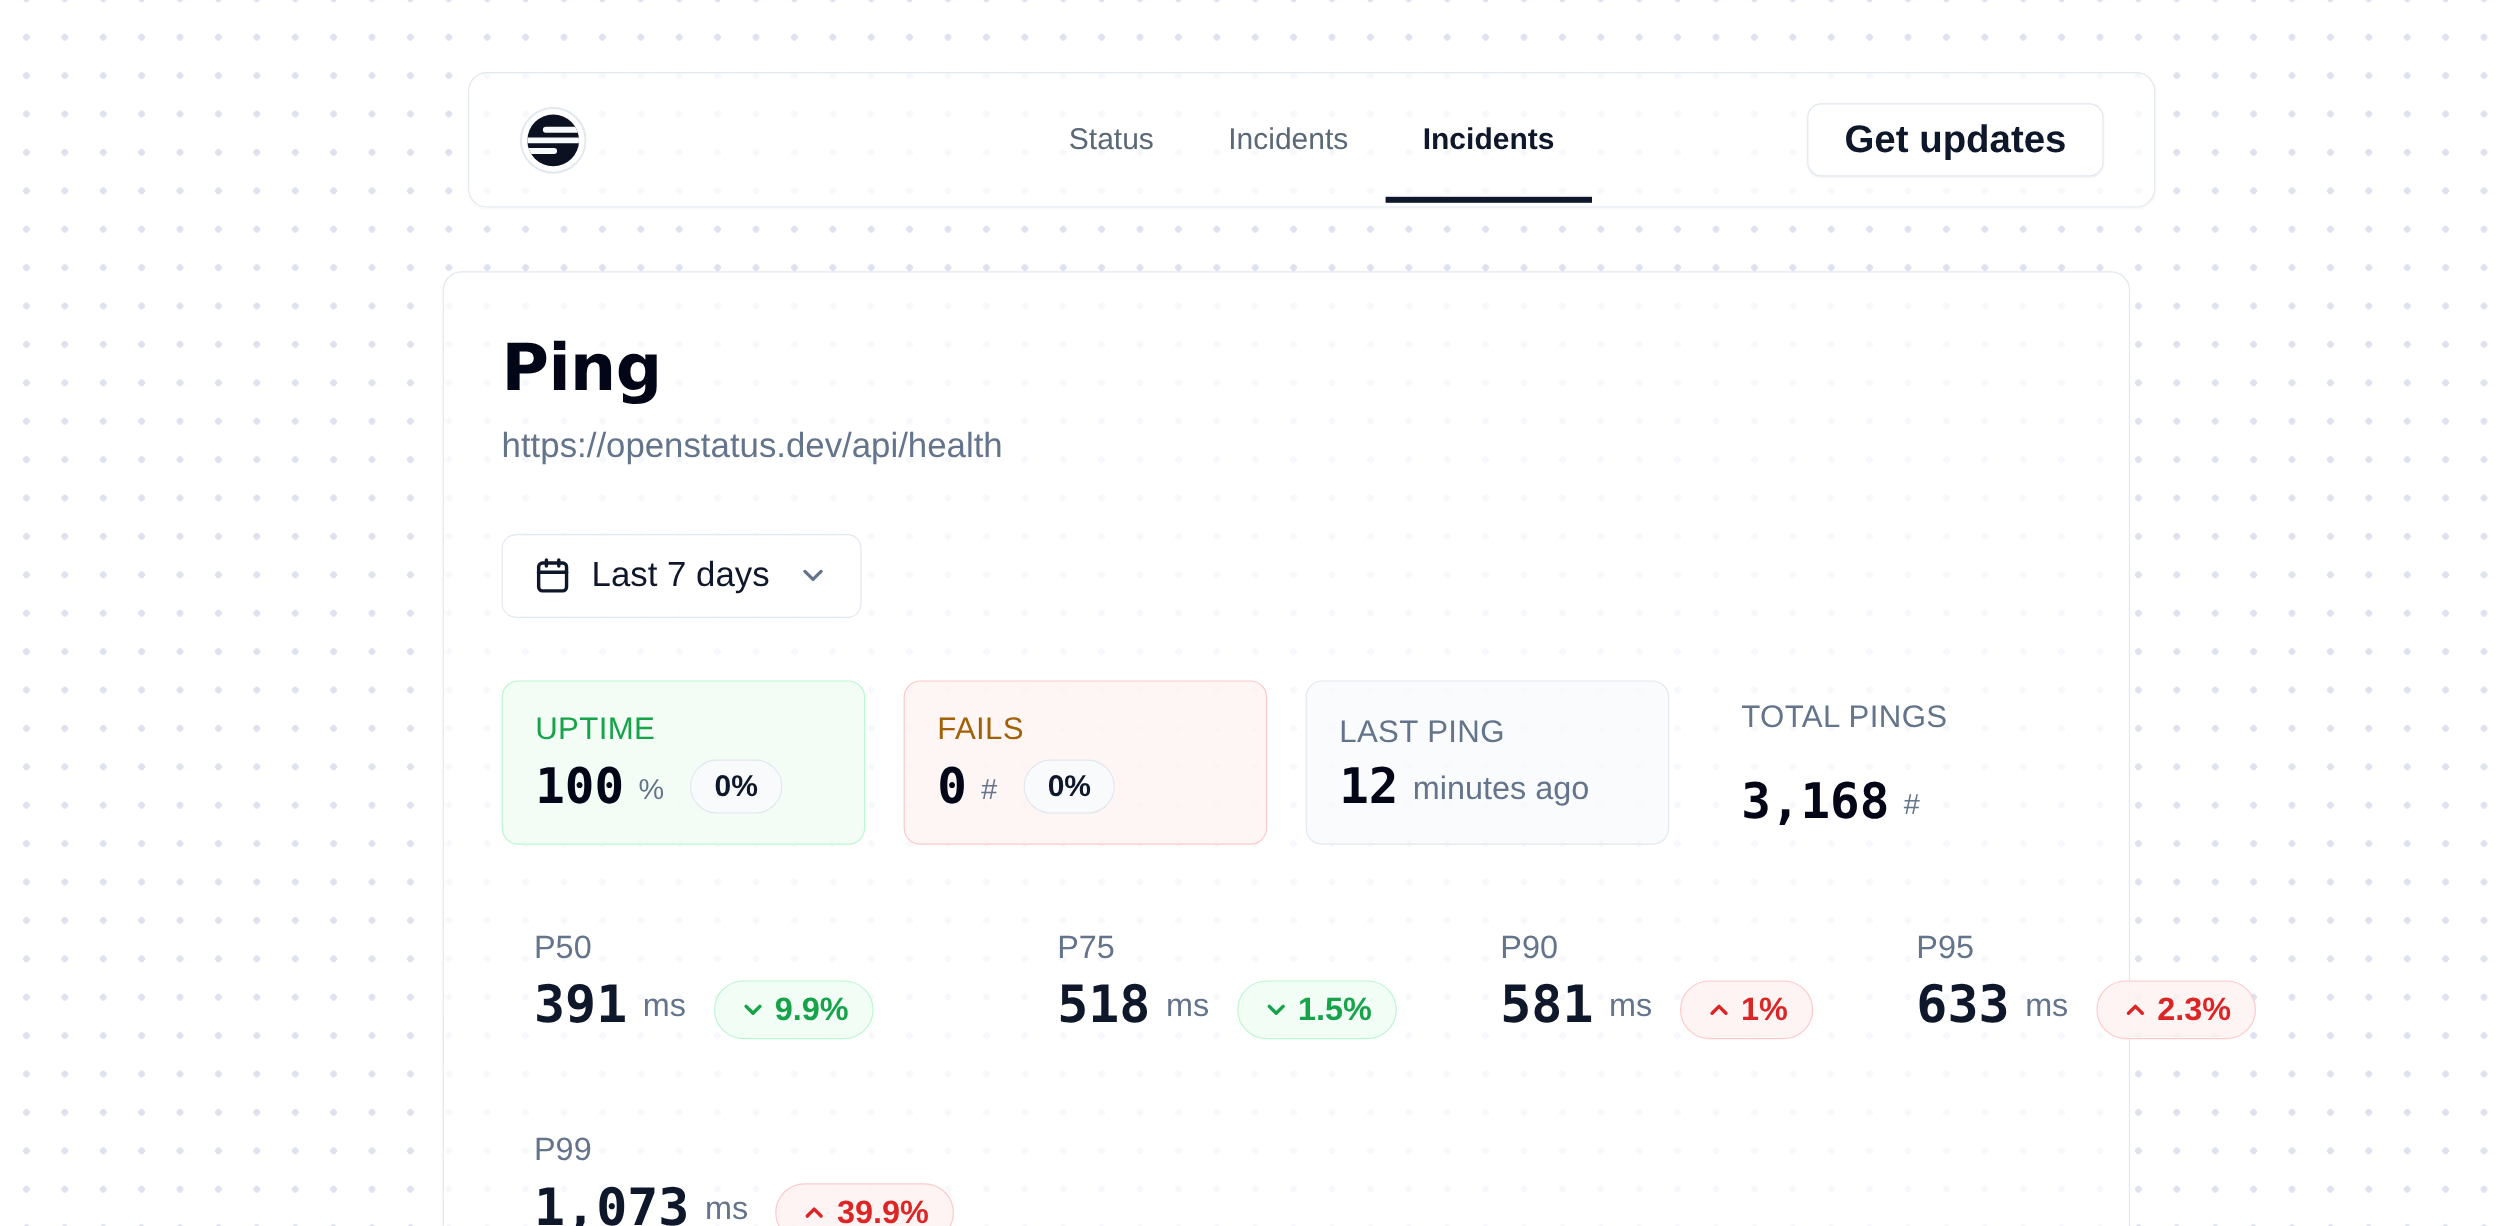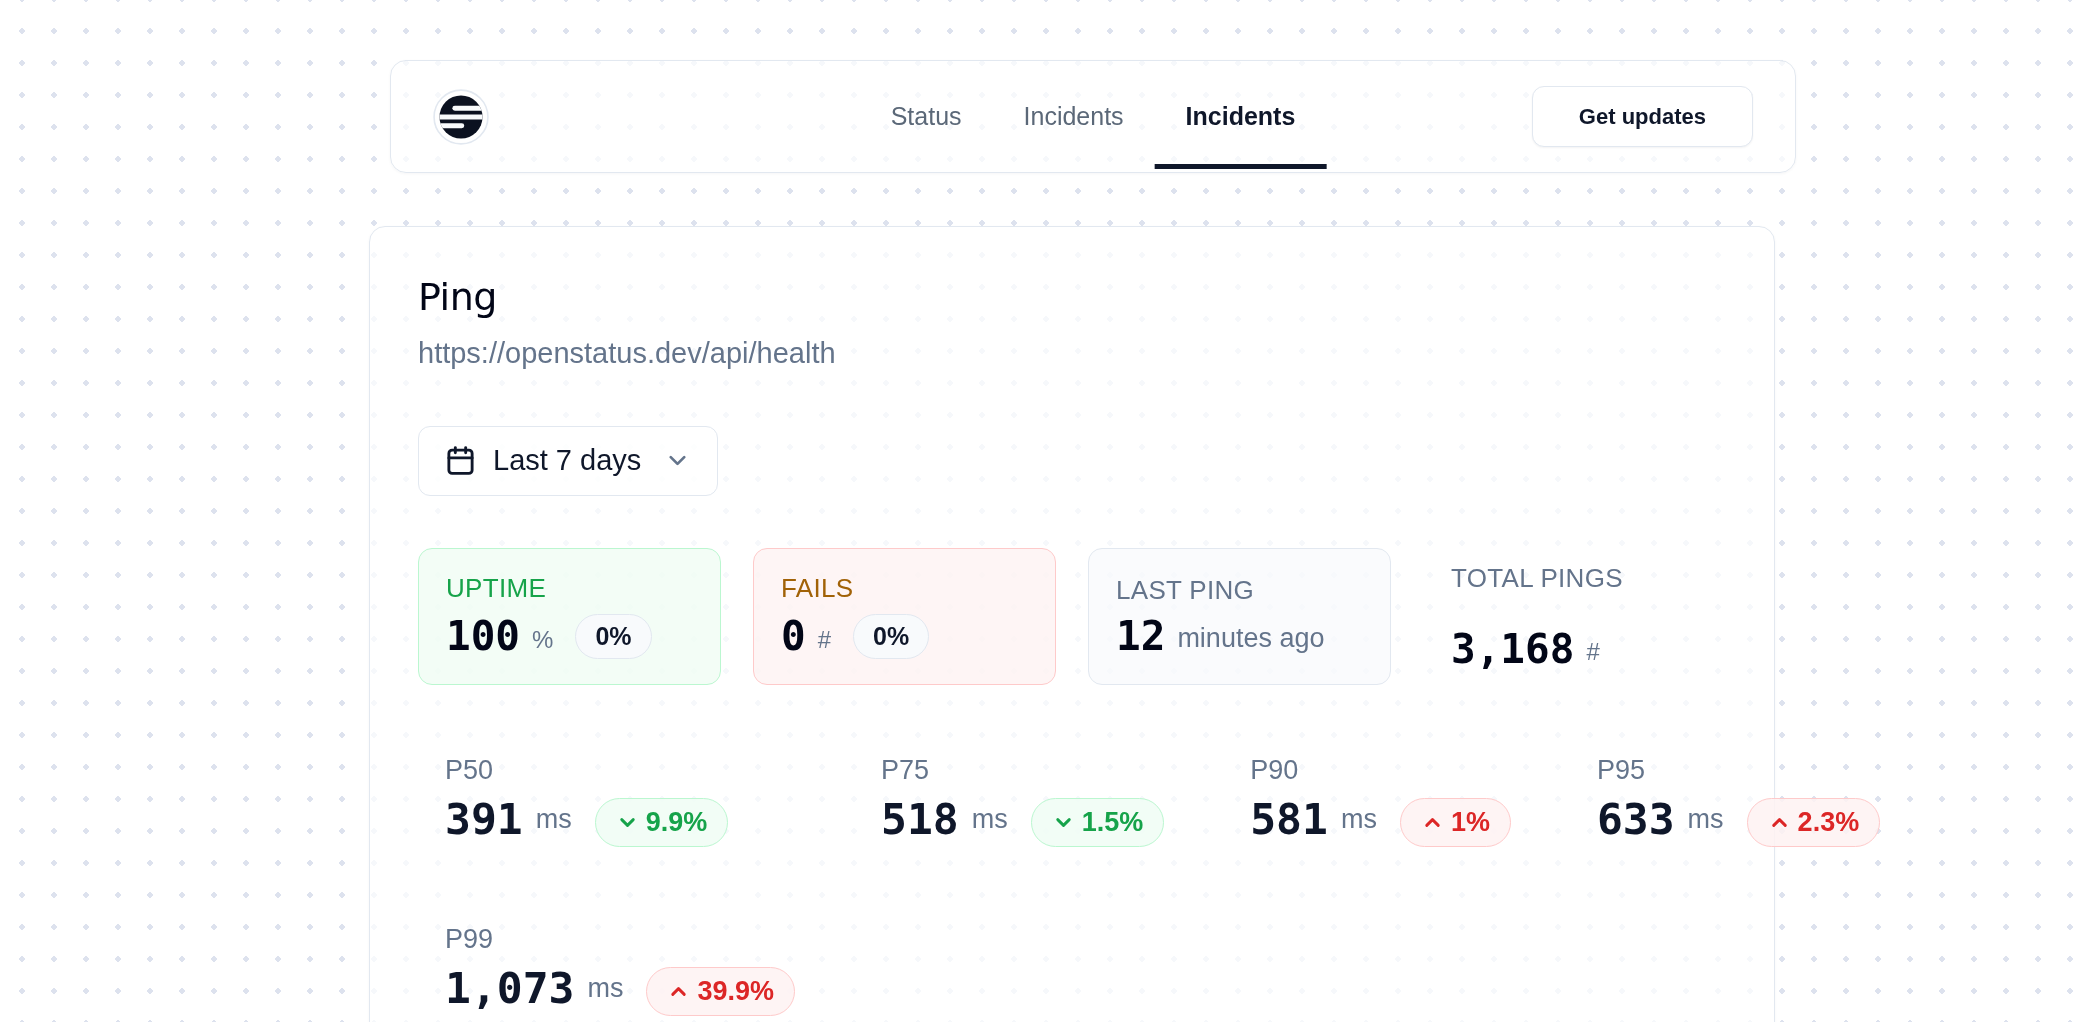--- a/index.html
+++ b/index.html
@@ -61,42 +61,42 @@
     content: "";
     position: absolute;
     left: 0; right: 0; bottom: 3px;
     height: 5px;
     background: #0f172a;
   }
 
   .header-cta { margin-left: auto; display: flex; align-items: center; }
   .btn-get-updates {
     height: 61px;
-    padding: 0 46px;
+    padding: 0 30px;
     background: #ffffff;
     border: 1.5px solid #e2e8f0;
     border-radius: 12px;
     font-family: "Liberation Sans", sans-serif;
-    font-size: 22px;
+    font-size: 32px;
     font-weight: 600;
     color: #0f172a;
     box-shadow: 0 1px 2px rgba(15,23,42,0.05);
     cursor: pointer;
   }
 
   
   .monitor-card {
     top: 226px;
     height: 1100px;
     padding: 48px 48px 48px 48px;
   }
   .page-title {
     font-family: "DejaVu Sans", sans-serif;
-    font-weight: 400;
-    font-size: 38px;
+    font-weight: 700;
+    font-size: 54px;
     line-height: 1.2;
     color: #020617;
     letter-spacing: -0.5px;
   }
   .monitor-url {
     margin-top: 16px;
     font-size: 29px;
     color: #64748b;
   }
 

